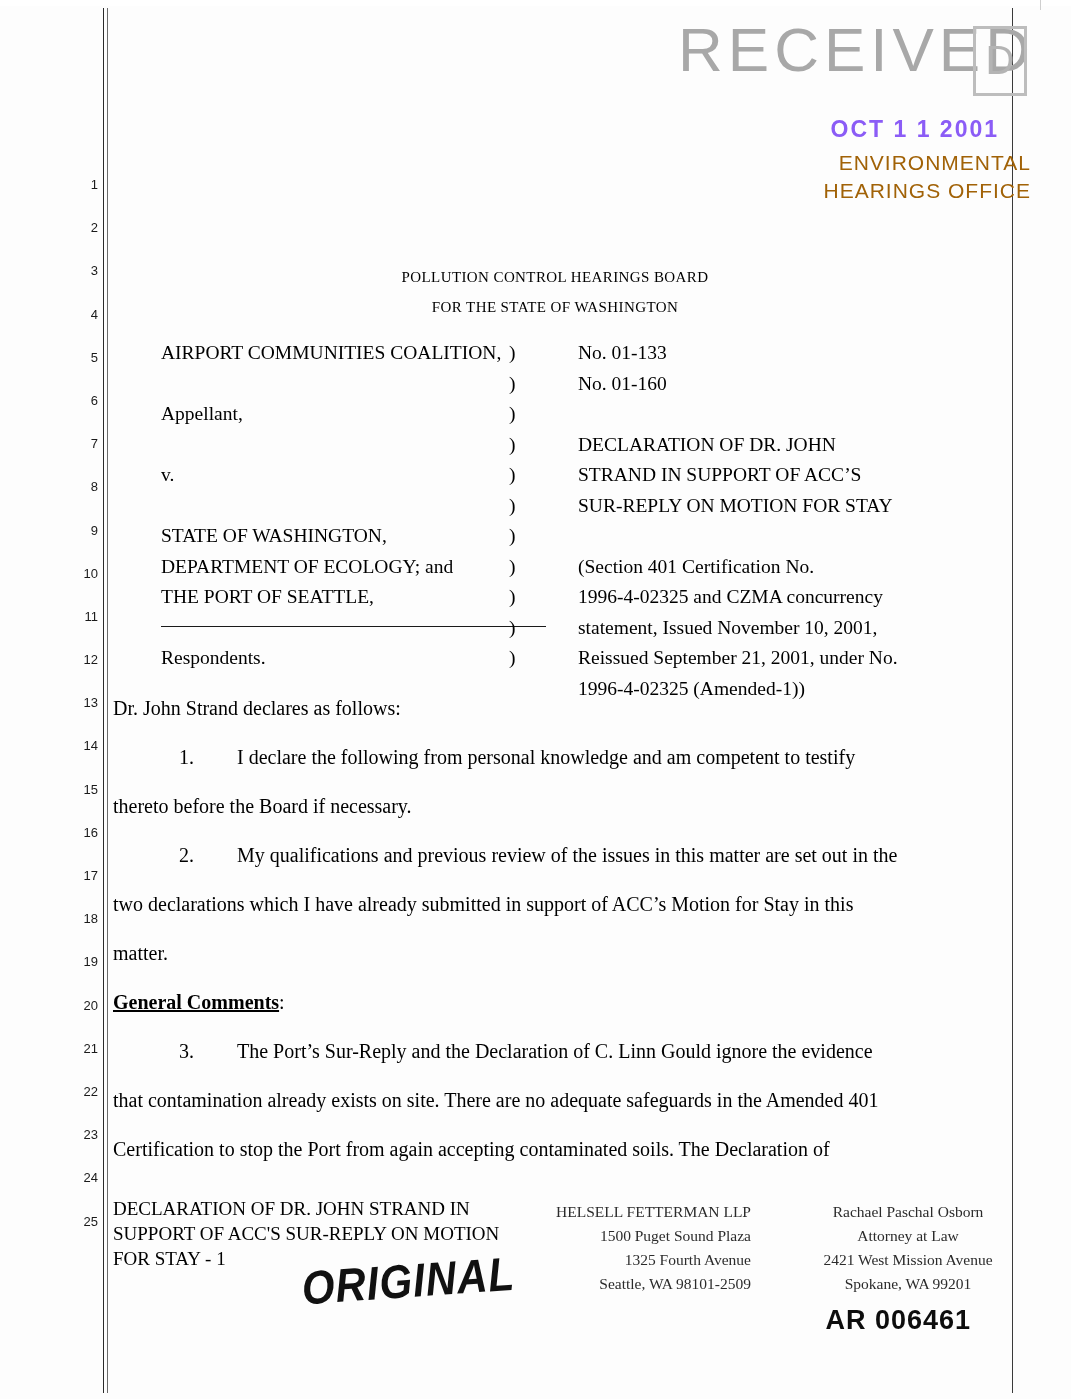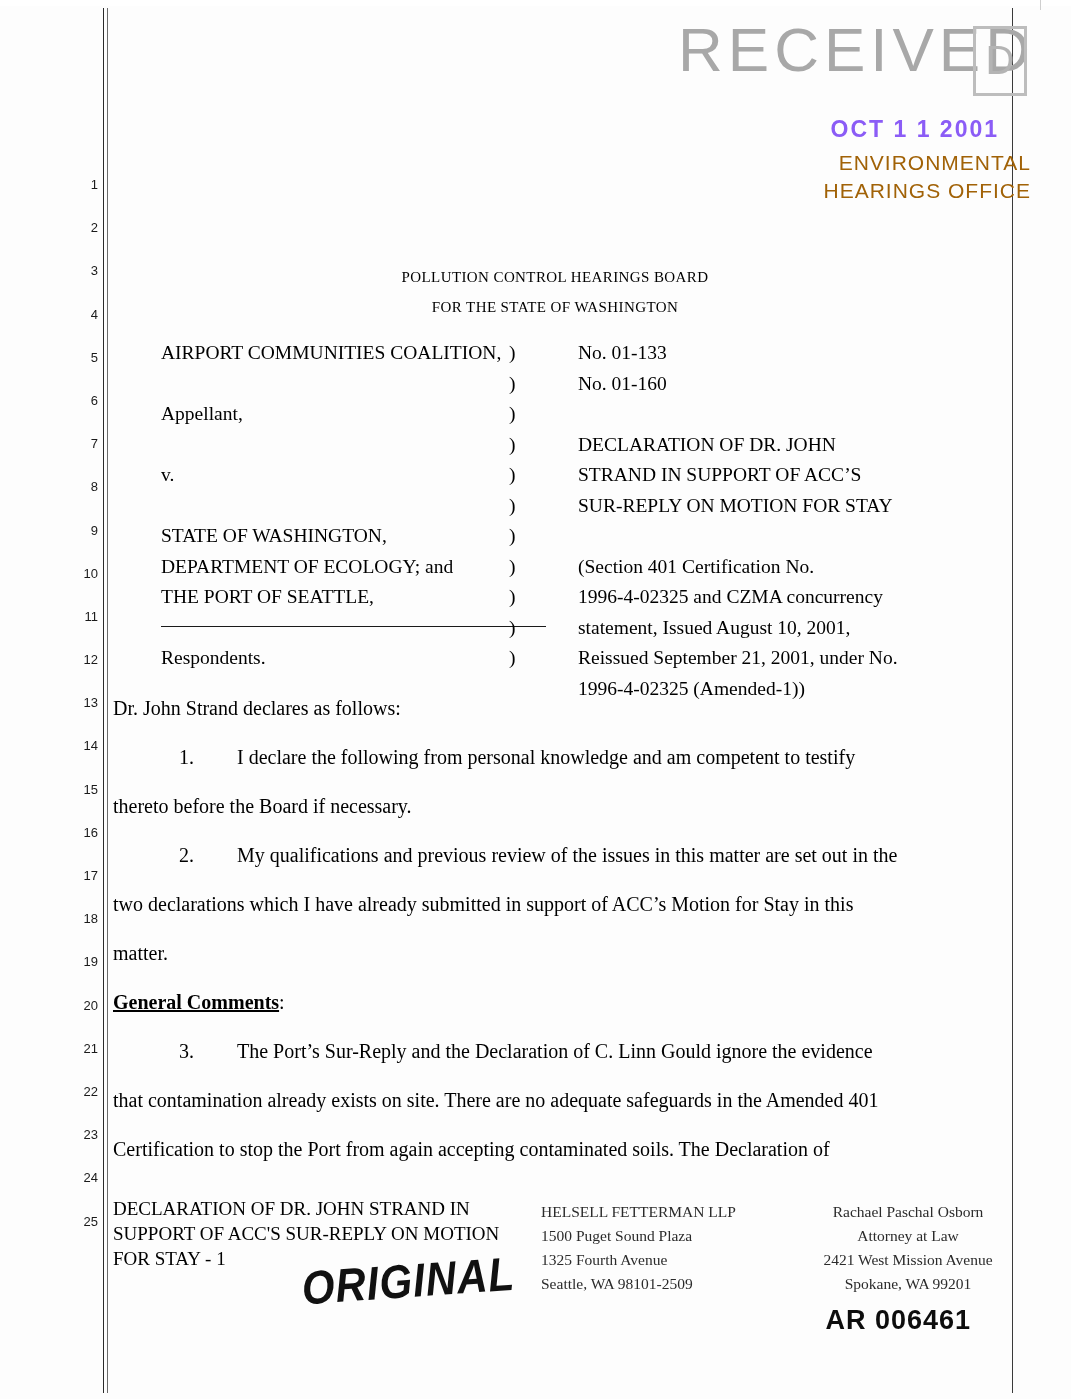--- a/index.html
+++ b/index.html
@@ -197,21 +197,21 @@
     left: 0;
     top: 0;
     width: 420px;
     line-height: 25px;
   }
   .footer-mid {
     position: absolute;
     left: 428px;
     top: 4px;
     width: 210px;
-    text-align: left;
+    text-align: right;
     font-size: 15.5px;
     line-height: 24px;
     color: #2b2b2b;
   }
   .footer-right {
     position: absolute;
     left: 650px;
     top: 4px;
     width: 290px;
     text-align: center;
@@ -336,21 +336,21 @@
     <div class="caption-right">
       <div>No. 01-133</div>
       <div>No. 01-160</div>
       <div>&nbsp;</div>
       <div>DECLARATION OF DR. JOHN</div>
       <div>STRAND IN SUPPORT OF ACC’S</div>
       <div>SUR-REPLY ON MOTION FOR STAY</div>
       <div>&nbsp;</div>
       <div>(Section 401 Certification No.</div>
       <div>1996-4-02325 and CZMA concurrency</div>
-      <div>statement, Issued August 10, 2001,</div>
+      <div>statement, Issued November 10, 2001,</div>
       <div>Reissued September 21, 2001, under No.</div>
       <div>1996-4-02325 (Amended-1))</div>
     </div>
   </div>
 
   <div class="body-text">
     <p>Dr. John Strand declares as follows:</p>
     <p>
       <span class="indent"></span><span class="numlabel">1.</span><span>I declare the following from personal knowledge and am competent to testify</span>
     </p>

